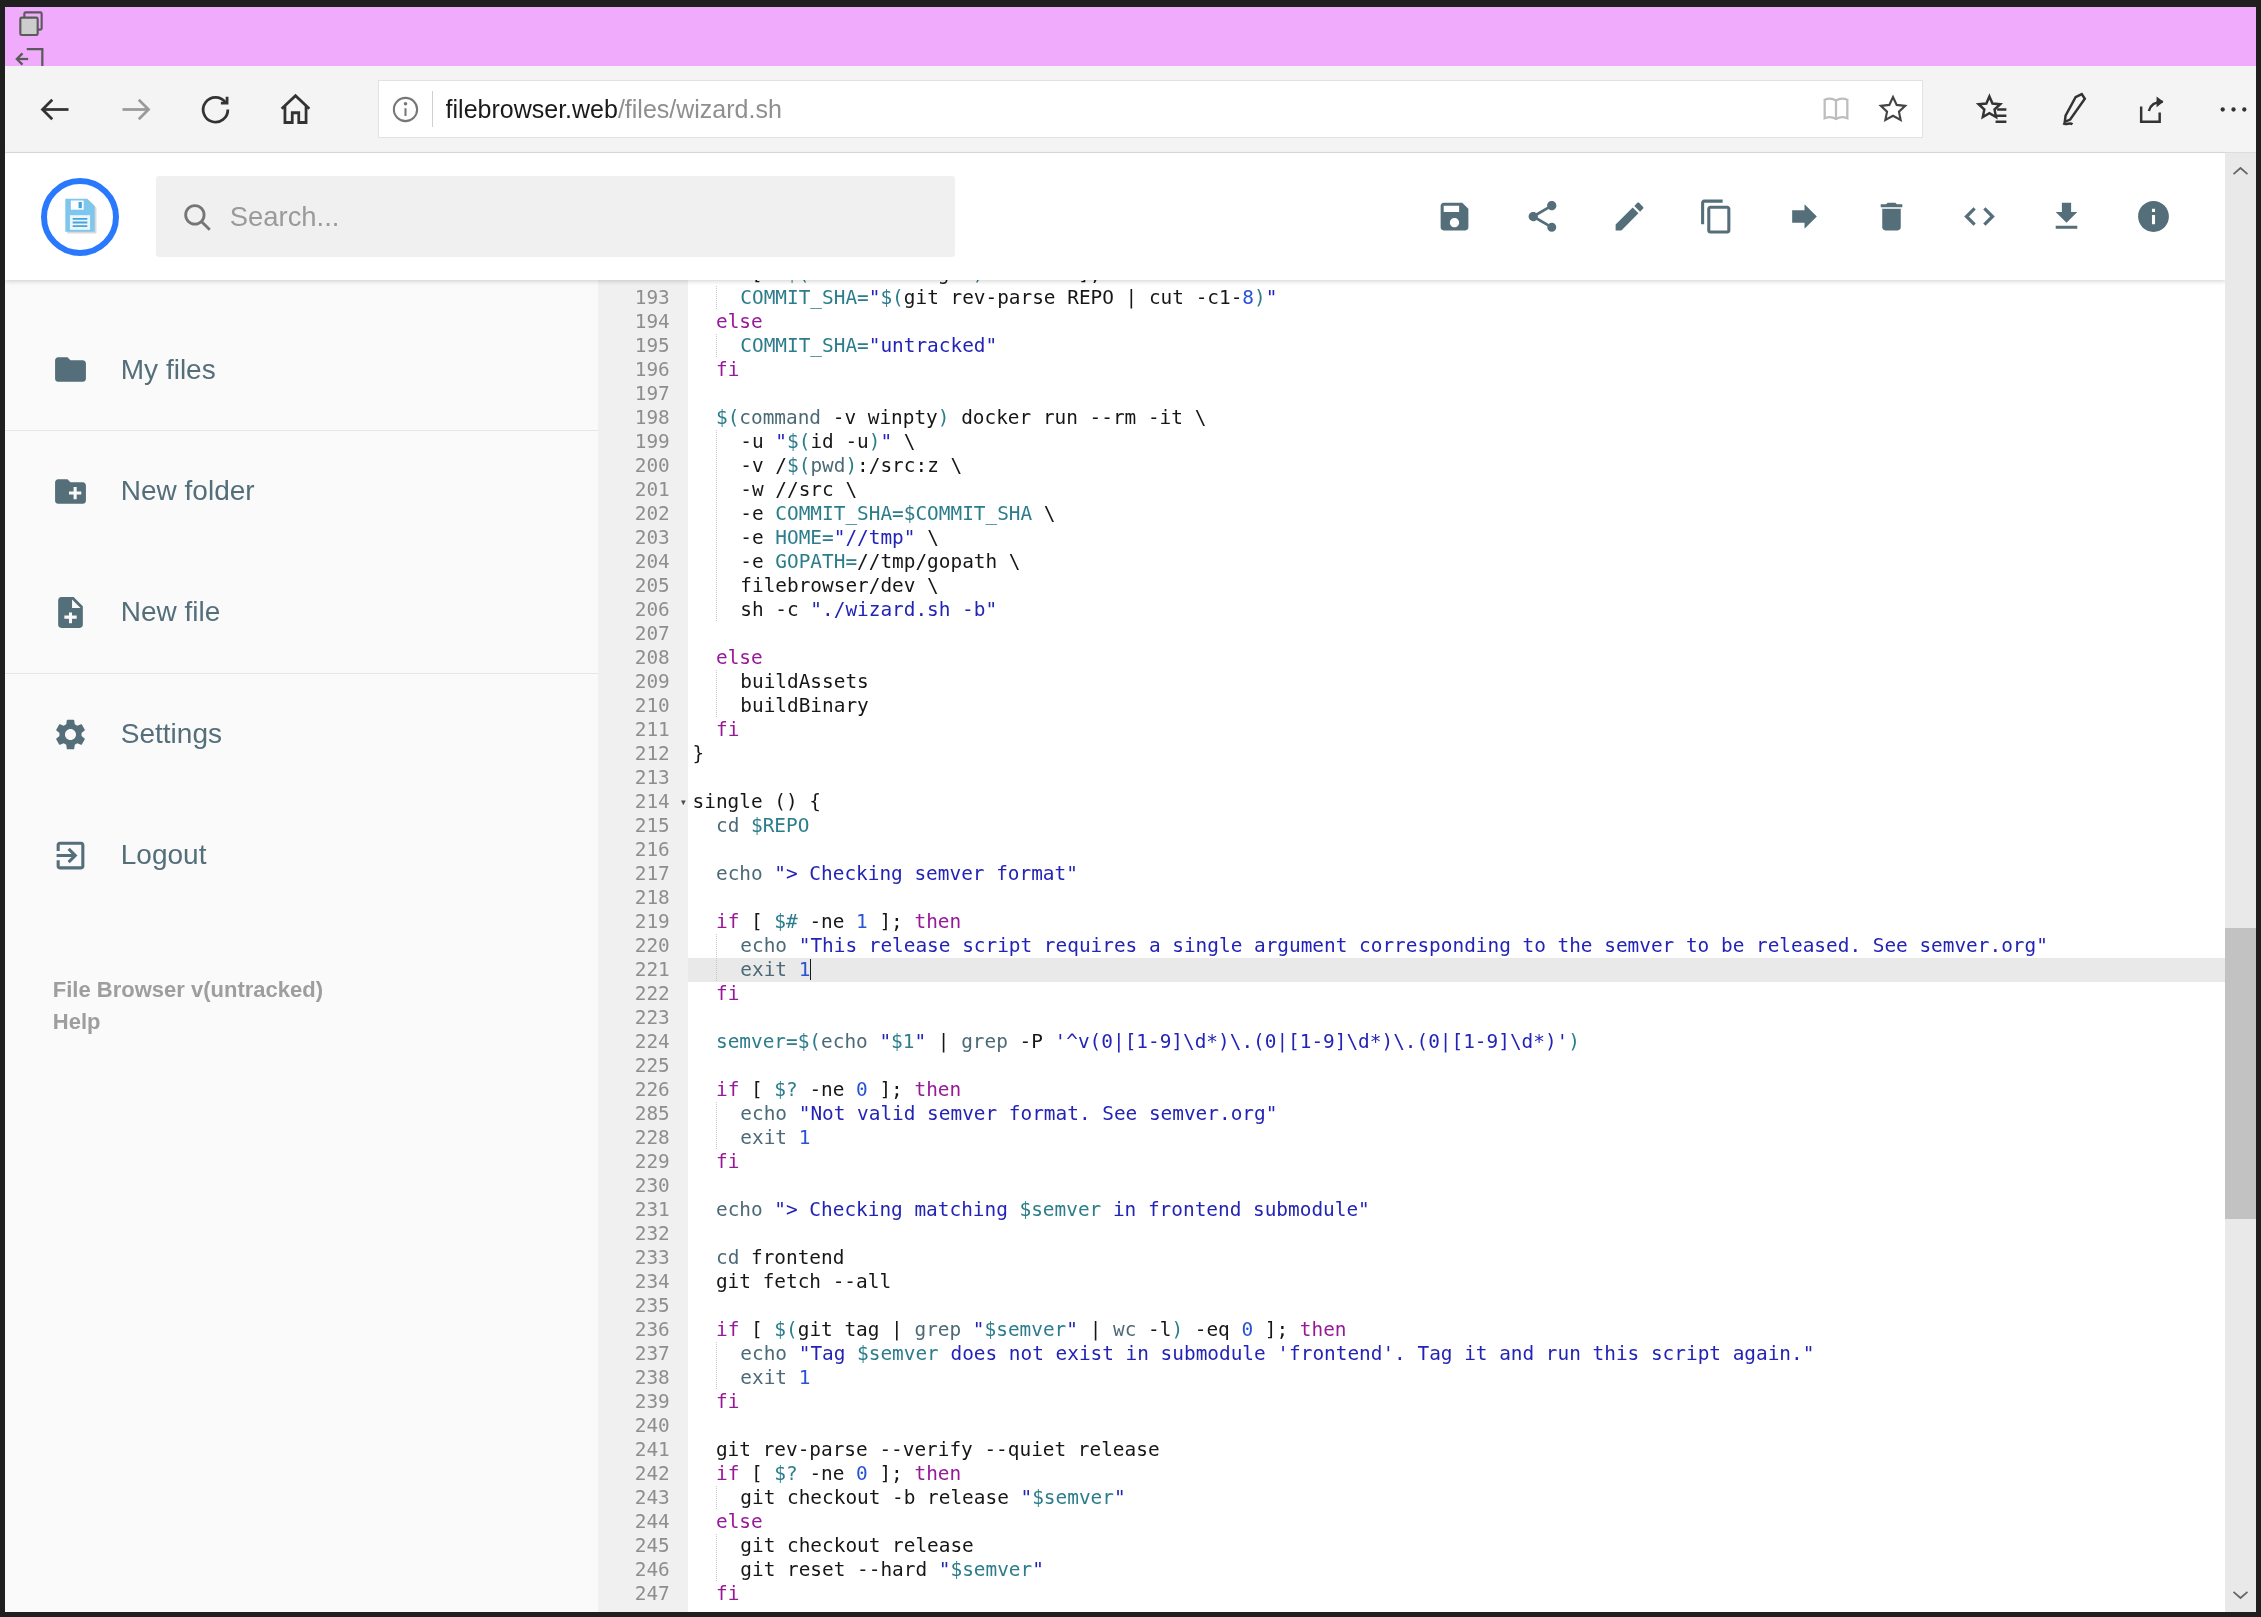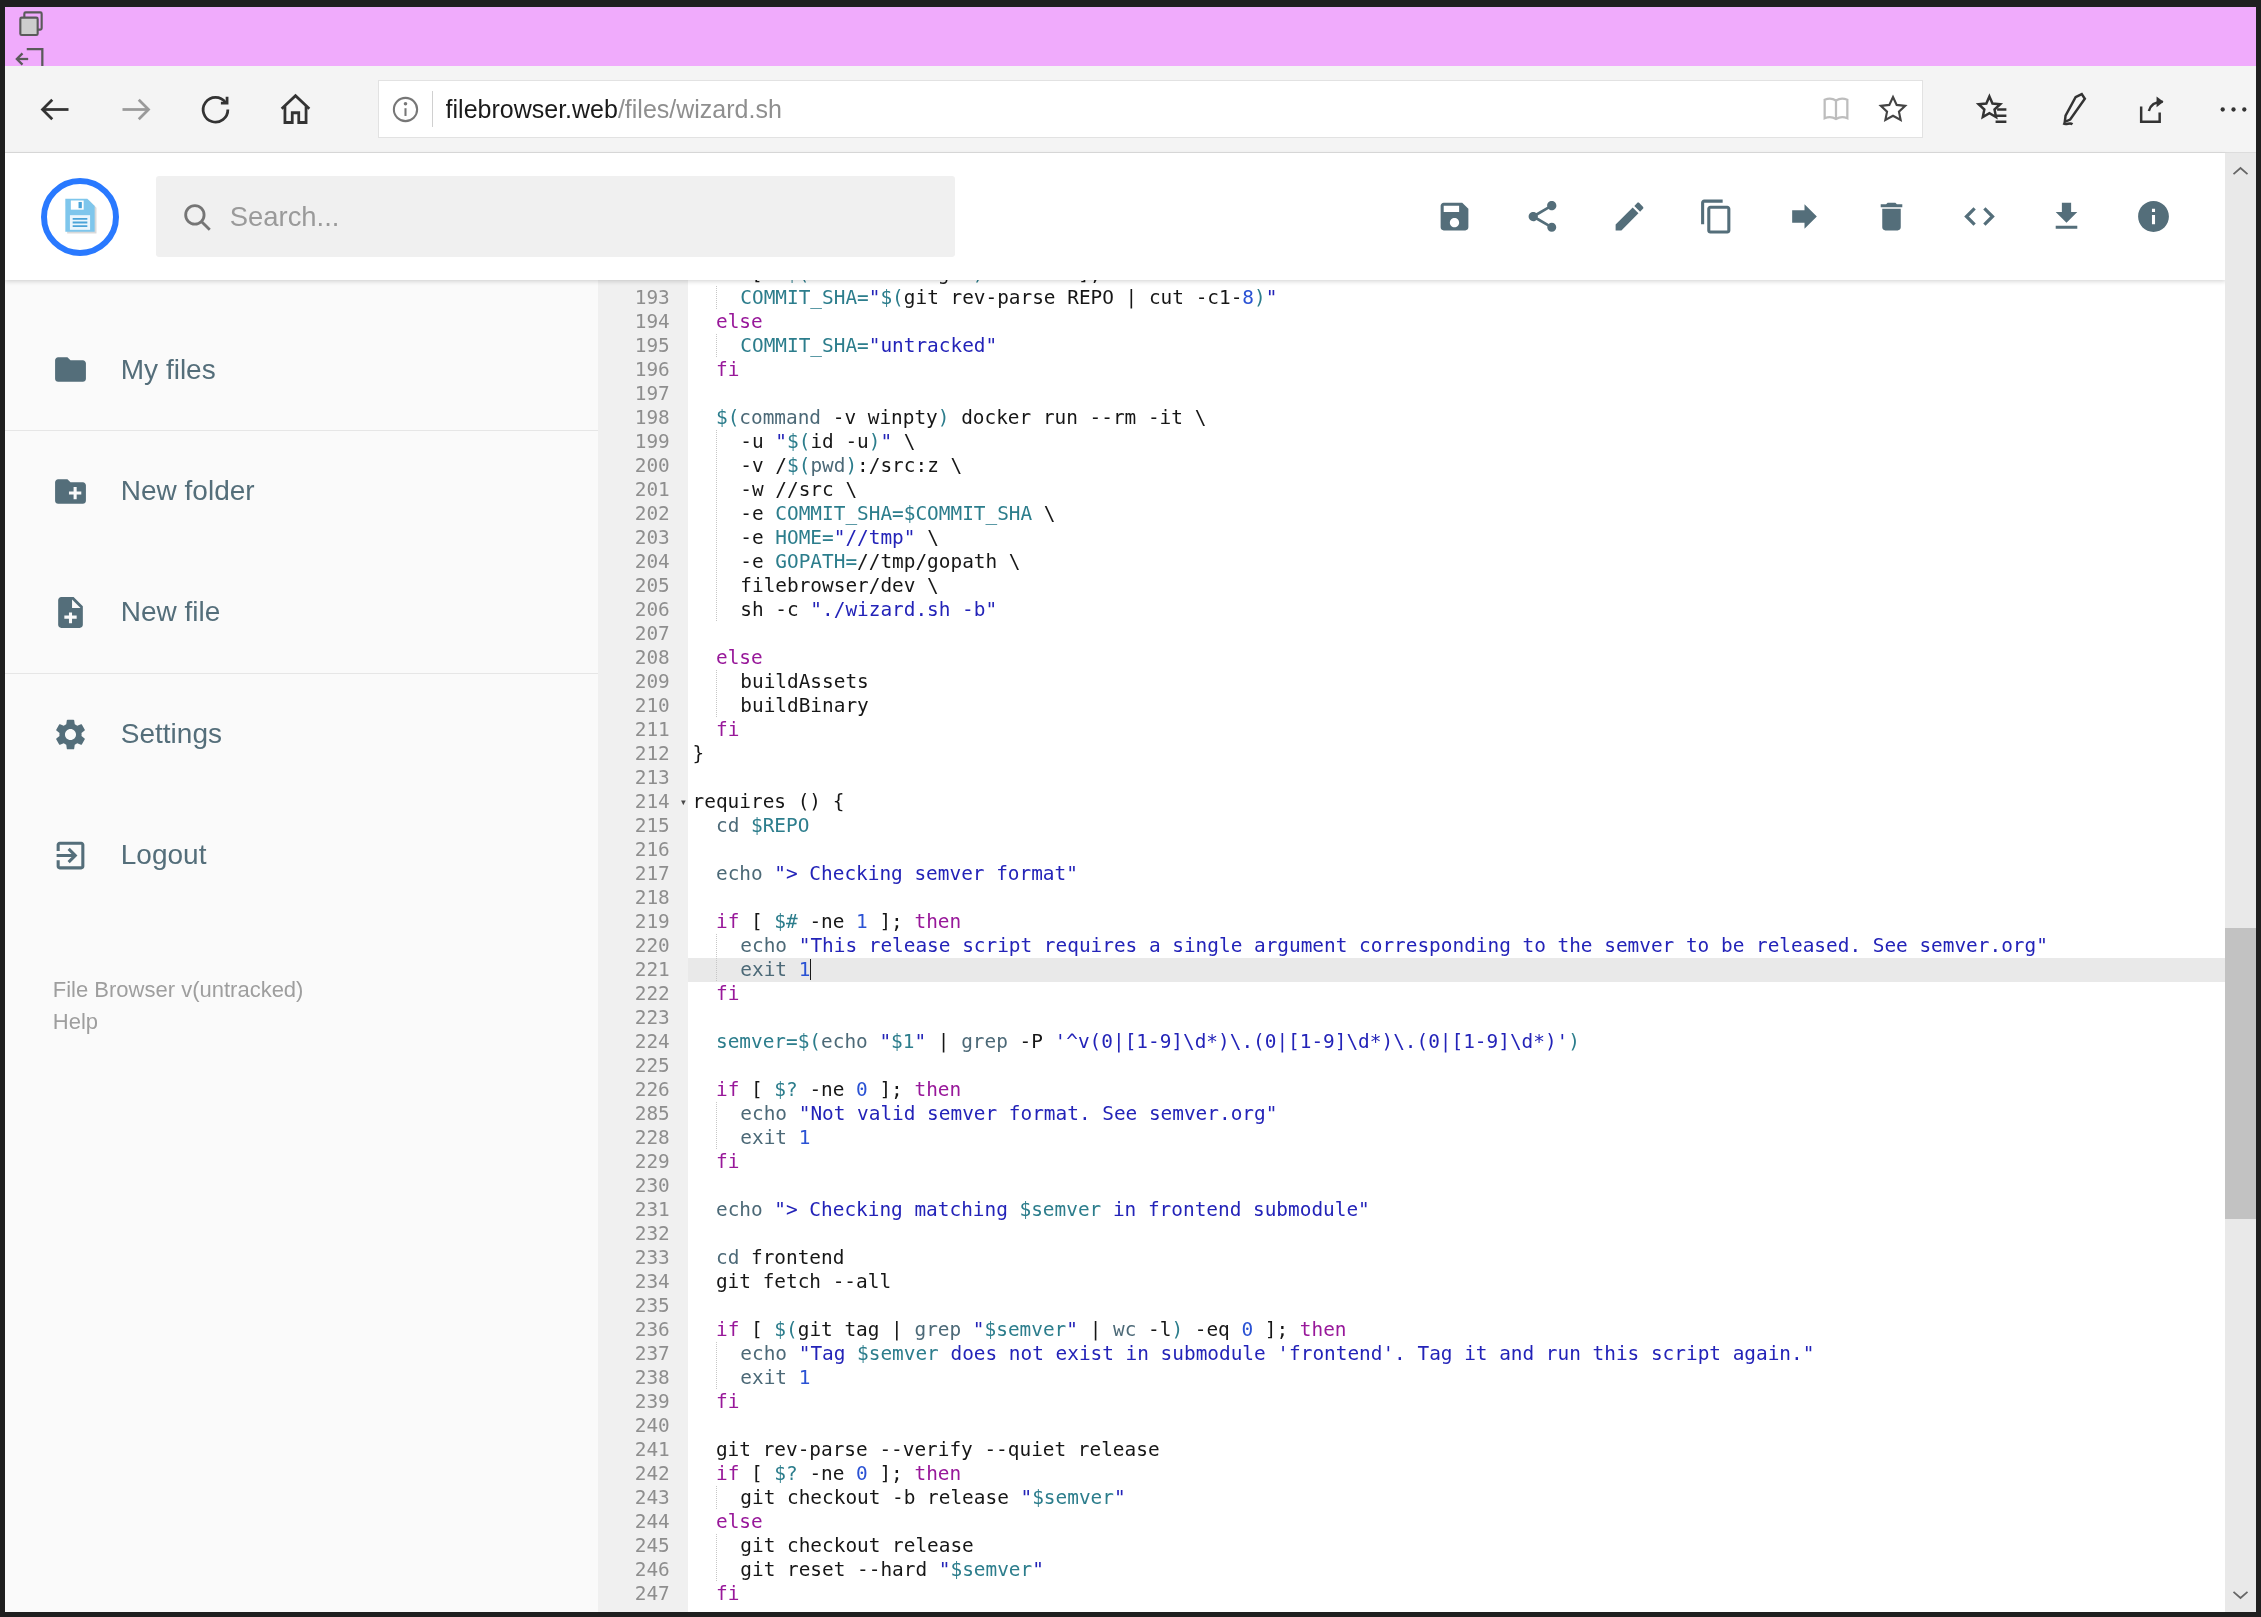--- a/index.html
+++ b/index.html
@@ -51,21 +51,21 @@
   .tool-btn{width:68px;height:68px;display:flex;align-items:center;justify-content:center;
             background:transparent;border:none;padding:0;cursor:pointer;}
 
   
   .content{position:absolute;left:4.8px;top:280px;width:2221px;height:1332px;}
   .sidebar{position:absolute;left:0;top:0;width:593px;height:100%;background:#fafafa;padding-top:29px;box-sizing:border-box;}
   .sb-item{height:121px;display:flex;align-items:center;padding-left:47px;cursor:pointer;}
   .sb-item svg{flex:none;}
   .sb-label{font-size:28px;color:#546e7a;margin-left:32px;}
   .sb-div{height:0.8px;background:#e6e6e6;margin:0;}
-  .sb-footer{margin-top:58px;padding-left:48px;font-size:22px;color:#9e9e9e;line-height:32px;}
+  .sb-footer{margin-top:58px;padding-left:48px;font-size:22px;color:#9e9e9e;line-height:32px;font-weight:bold;}
   .sb-footer .help{cursor:pointer;}
 
   
   .editor{position:absolute;left:593px;top:0;width:1628px;height:100%;background:#fff;overflow:hidden;}
   .gutter-bg{position:absolute;left:0;top:0;width:90px;height:100%;background:#f0f0f0;}
   .code-lines{position:relative;margin-top:-18px;font-family:"DejaVu Sans Mono","Liberation Mono",monospace;
               font-size:19.4px;}
   .cm-line{display:flex;height:24px;line-height:24px;}
   .gut{width:90px;flex:none;color:#8e8e8e;text-align:right;padding-right:18px;box-sizing:border-box;position:relative;}
   .fold{position:absolute;right:0.8px;top:0;font-size:12px;color:#4a4a4a;}
@@ -426,21 +426,21 @@
           <div class="cm-line">
             <div class="gut">212</div>
             <div class="code"><span class="tp">}</span></div>
           </div>
           <div class="cm-line">
             <div class="gut">213</div>
             <div class="code"></div>
           </div>
           <div class="cm-line">
             <div class="gut">214<span class="fold">▾</span></div>
-            <div class="code"><span class="tp">requires () {</span></div>
+            <div class="code"><span class="tp">single () {</span></div>
           </div>
           <div class="cm-line">
             <div class="gut">215</div>
             <div class="code"><span class="tp">  </span><span class="tb">cd</span><span class="tp"> </span><span class="tv">$REPO</span></div>
           </div>
           <div class="cm-line">
             <div class="gut">216</div>
             <div class="code"></div>
           </div>
           <div class="cm-line">

